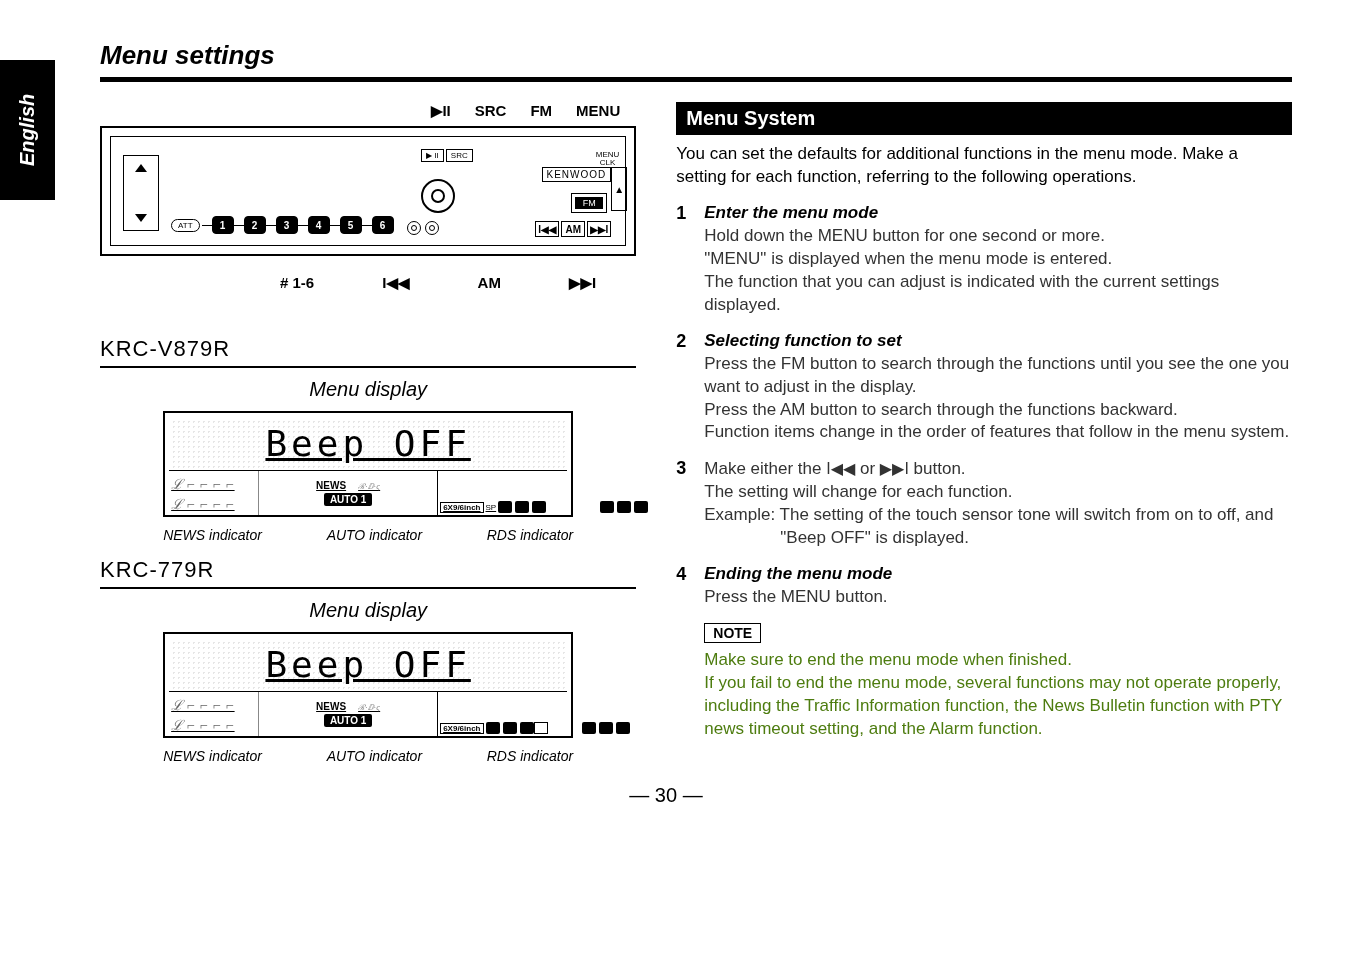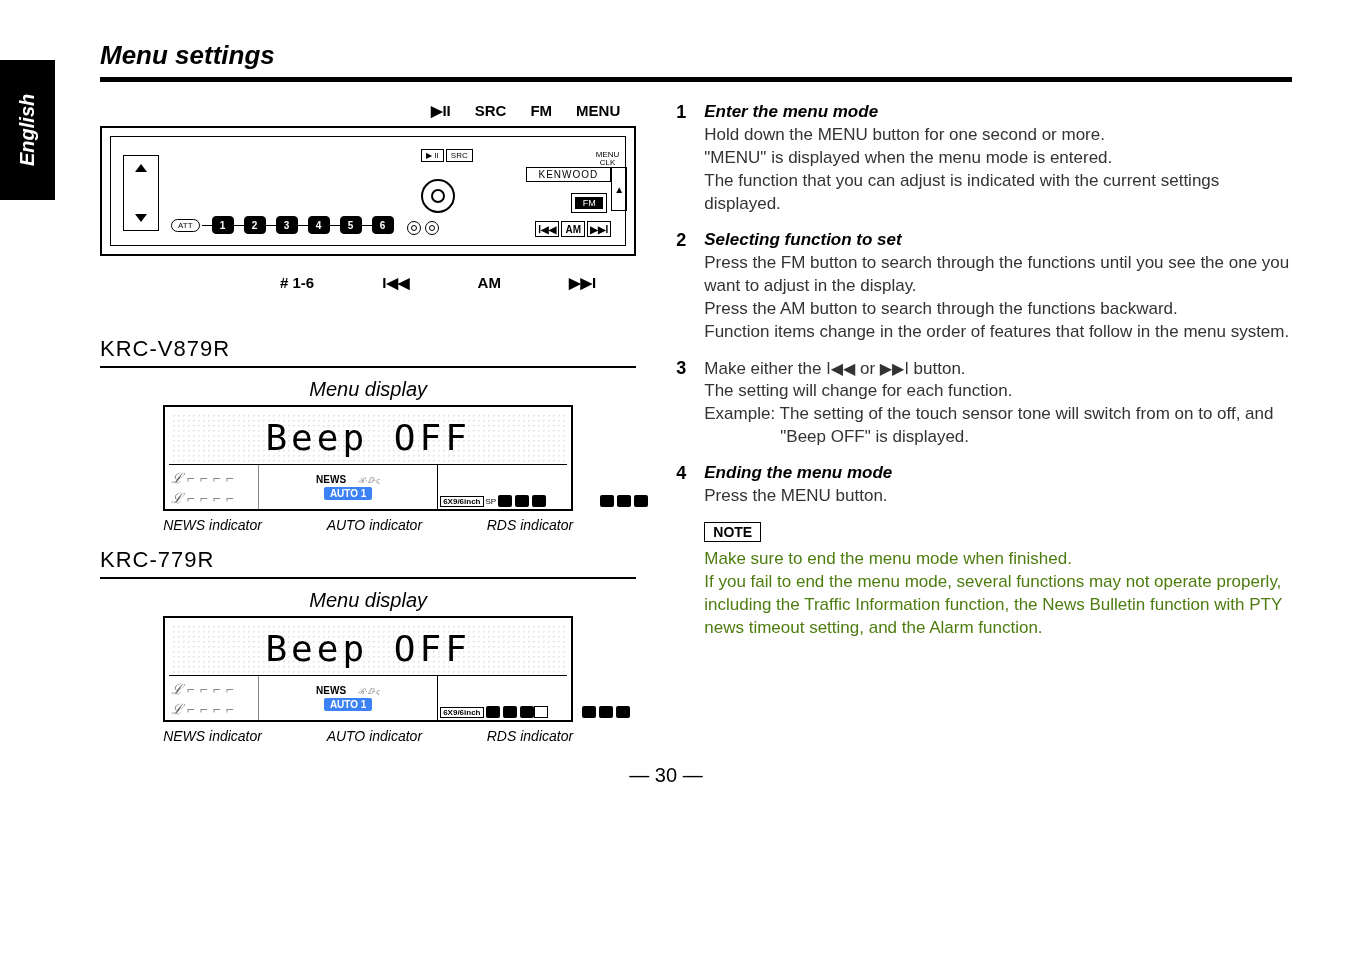--- a/index.html
+++ b/index.html
@@ -112,21 +112,21 @@
     border-radius: 50%;
     transform: translate(-50%,-50%);
   }
   .brand-box {
     position: absolute;
     top: 30px;
     right: 14px;
     font-size: 10px;
     letter-spacing: 1px;
     border: 1px solid #000;
-    padding: 1px 12px;
+    padding: 1px 4px;
     margin-left: 48px;
   }
   .fm-badge-outer {
     position: absolute;
     top: 56px;
     right: 18px;
     width: 36px; height: 20px;
     border: 1px solid #000;
   }
   .fm-badge {
@@ -248,24 +248,25 @@
   .display-caption {
     font-style: italic;
     text-align: center;
     font-size: 20px;
     margin-bottom: 2px;
   }
   .display-mock {
     width: 410px;
     height: 106px;
     border: 2px solid #000;
-    margin: 4px auto;
+    margin: 10px auto;
     position: relative;
     padding: 4px;
     background: #fff;
+    text-decoration: underline;
   }
   .display-top {
     height: 54px;
     border-bottom: 1px solid #000;
     display: flex;
     align-items: center;
     justify-content: center;
     font-family: monospace;
     font-size: 36px;
     letter-spacing: 4px;
@@ -301,21 +302,21 @@
     display: flex;
     flex-direction: column;
     align-items: center;
     justify-content: center;
     gap: 2px;
     color: #888;
     font-size: 8px;
   }
   .news-label { font-weight: bold; color: #000; font-size: 10px; }
   .auto-pill {
-    background: #3b82f6; color: #fff;
+    background: #000000; color: #fff;
     padding: 1px 6px;
     border-radius: 2px;
     font-size: 10px;
     font-weight: bold;
   }
   .rds-box {
     width: 130px;
     border-left: 1px solid #000;
     display: flex;
     flex-direction: row;
@@ -539,20 +540,22 @@
       </div>
       <div class="sub-labels">
         <span>NEWS indicator</span>
         <span>AUTO indicator</span>
         <span>RDS indicator</span>
       </div>
 
     </div>
 
     <div class="col-right">
+      <div class="section-header">Menu System</div>
+      <div class="body-text">You can set the defaults for additional functions in the menu mode. Make a setting for each function, referring to the following operations.</div>
 
       <div class="step">
         <div class="step-num">1</div>
         <div class="step-body">
           <div class="step-title">Enter the menu mode</div>
           <div class="step-text" style="white-space:pre-line">Hold down the MENU button for one second or more.
 "MENU" is displayed when the menu mode is entered.
 The function that you can adjust is indicated with the current settings displayed.</div>
         </div>
       </div>

